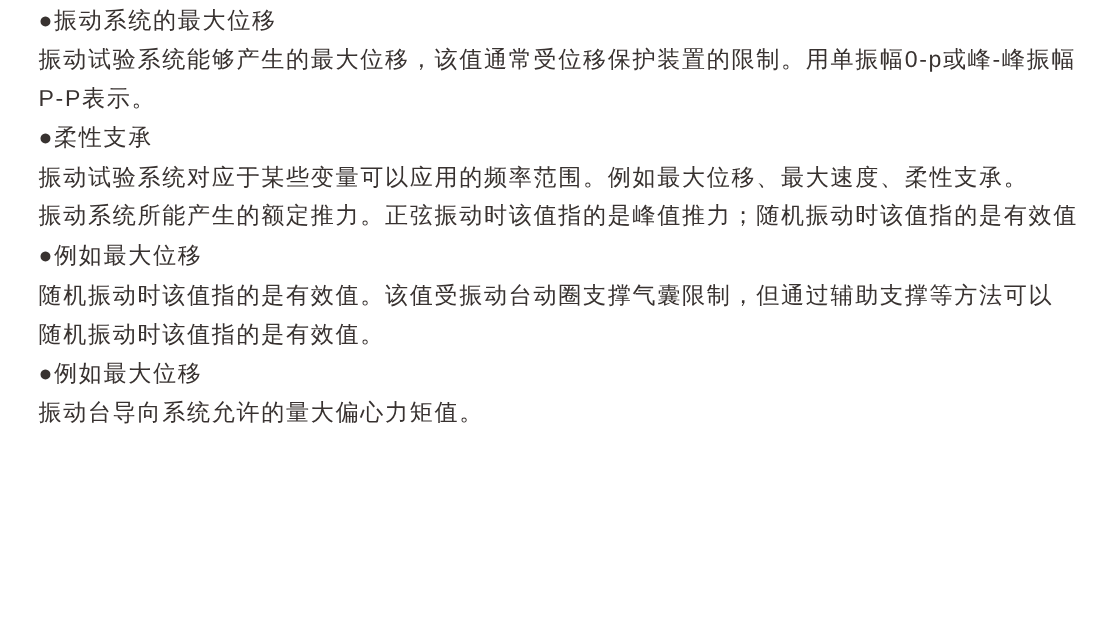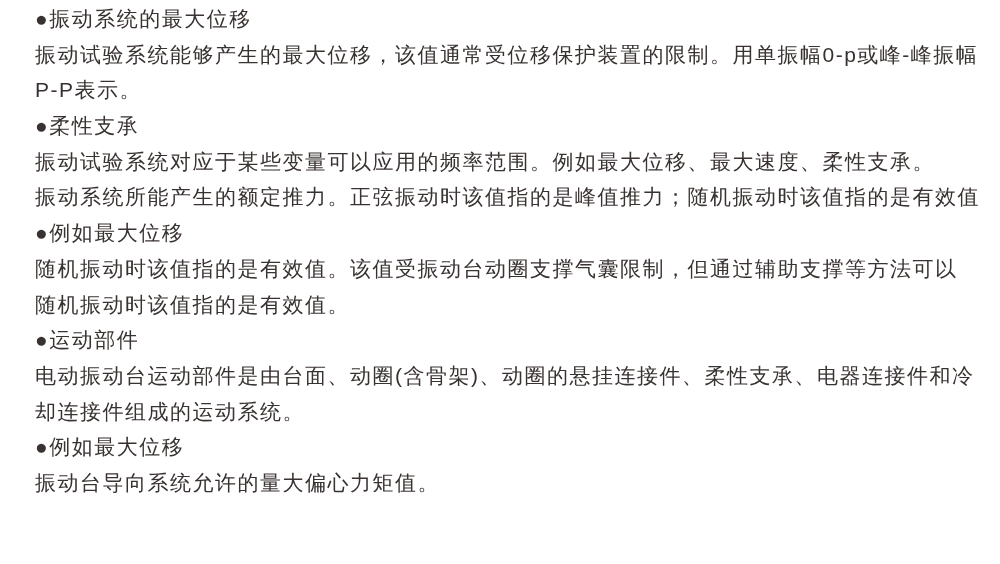--- a/index.html
+++ b/index.html
@@ -52,24 +52,19 @@
   <section>
     <div class="line">振动系统所能产生的额定推力。正弦振动时该值指的是峰值推力；随机振动时该值指的是有效值</div>
   </section>
 
   <section>
     <div class="line heading">●例如最大位移</div>
     <div class="line">随机振动时该值指的是有效值。该值受振动台动圈支撑气囊限制，但通过辅助支撑等方法可以</div>
     <div class="line">随机振动时该值指的是有效值。</div>
   </section>
 
-  <section>
-    <div class="line heading">●运动部件</div>
-    <div class="line">电动振动台运动部件是由台面、动圈(含骨架)、动圈的悬挂连接件、柔性支承、电器连接件和冷</div>
-    <div class="line">却连接件组成的运动系统。</div>
-  </section>
 
   <section>
     <div class="line heading">●例如最大位移</div>
     <div class="line">振动台导向系统允许的量大偏心力矩值。</div>
   </section>
 
 </div>
 
 </body></html>

